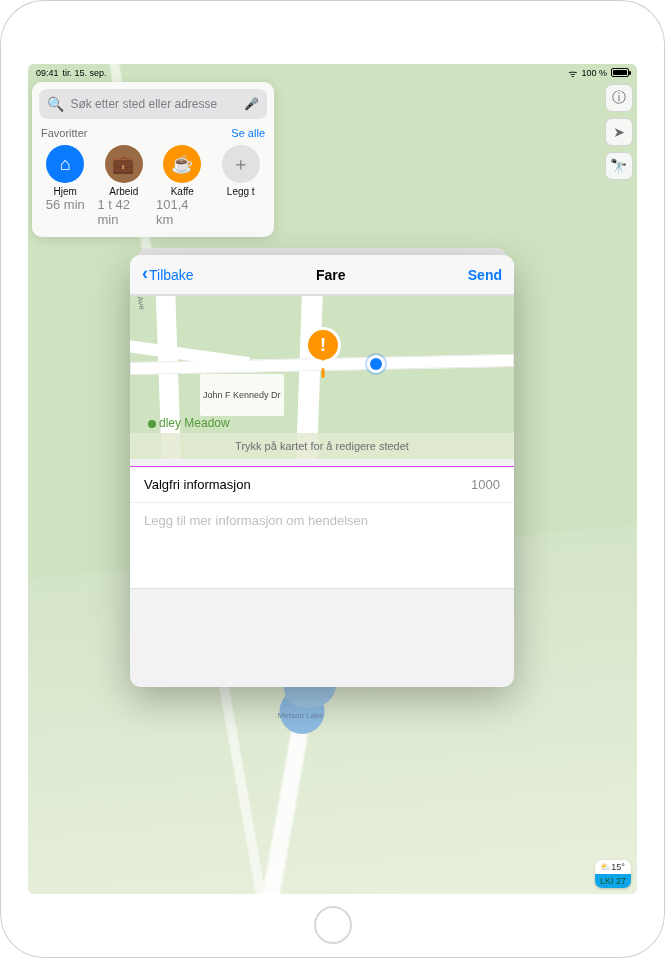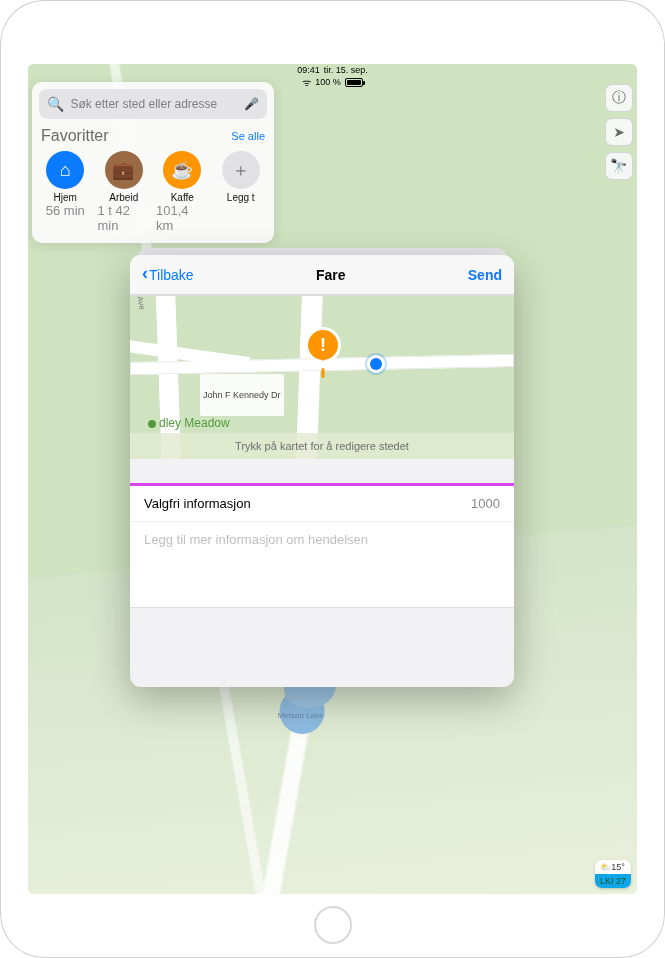--- a/index.html
+++ b/index.html
@@ -36,21 +36,20 @@
   }
 
   
   .status-bar {
     position: absolute; left: 0; right: 0; top: 0;
     height: 16px;
     display: flex; align-items: center; justify-content: space-between;
     font-size: 9px; padding: 1px 8px 0 8px;
     color: #000;
     z-index: 30;
-    flex-direction: column;
   }
   .status-left, .status-right { display: flex; gap: 4px; align-items: center; }
   .status-right .wifi { font-size: 10px; }
   .battery {
     width: 18px; height: 9px;
     border: 1px solid #000; border-radius: 2px;
     position: relative;
   }
   .battery::after {
     content: ""; position: absolute; right: -3px; top: 2px;
@@ -117,21 +116,21 @@
   .search-field {
     height: 30px; background: #e4e4e6;
     border-radius: 8px;
     display: flex; align-items: center;
     padding: 0 8px; gap: 6px;
   }
   .search-field .mag { color: #7e7e82; font-size: 14px; }
   .search-field .ph { color: #7e7e82; font-size: 12px; flex: 1; }
   .search-field .mic { color: #7e7e82; font-size: 12px; }
   .fav-row { display: flex; align-items: center; justify-content: space-between; margin: 8px 2px 6px; }
-  .fav-row .t { font-size: 16px; color: #6b6b6e; }
+  .fav-row .t { font-size: 11px; color: #6b6b6e; }
   .fav-row .link { font-size: 11px; color: #0a7aff; margin-left: 40px; }
   .fav-list { display: flex; gap: 6px; }
   .fav-item { width: 54px; display: flex; flex-direction: column; align-items: center; }
   .fav-circle {
     width: 38px; height: 38px; border-radius: 50%;
     display: flex; align-items: center; justify-content: center;
     color: #fff; font-size: 18px;
   }
   .fav-item .name { font-size: 10px; margin-top: 3px; color: #111; }
   .fav-item .sub { font-size: 13px; color: #8a8a8d; }
@@ -227,23 +226,23 @@
     width: 3px; height: 10px; background: #ff9500;
     border-radius: 2px; transform: translateX(-50%);
   }
   .modal-map-hint {
     background: #e2ead0d6;
     font-size: 11px; color: #6e6e72;
     text-align: center; padding: 7px 0;
     position: absolute; left: 0; right: 0; bottom: 0;
   }
   .opt-row {
-    margin-top: 24px;
-    background: #fff;
-    border-top: 3px solid #d946ef;
+    margin-top: 7px;
+    background: #fff;
+    border-top: 1px solid #d946ef;
     border-bottom: 1px solid #dedee0;
   }
   .opt-header {
     display: flex; justify-content: space-between;
     padding: 10px 14px; font-size: 13px;
     border-bottom: 1px solid #eee;
   }
   .opt-header .count { color: #8a8a8d; }
   .opt-body {
     padding: 10px 14px 60px;

